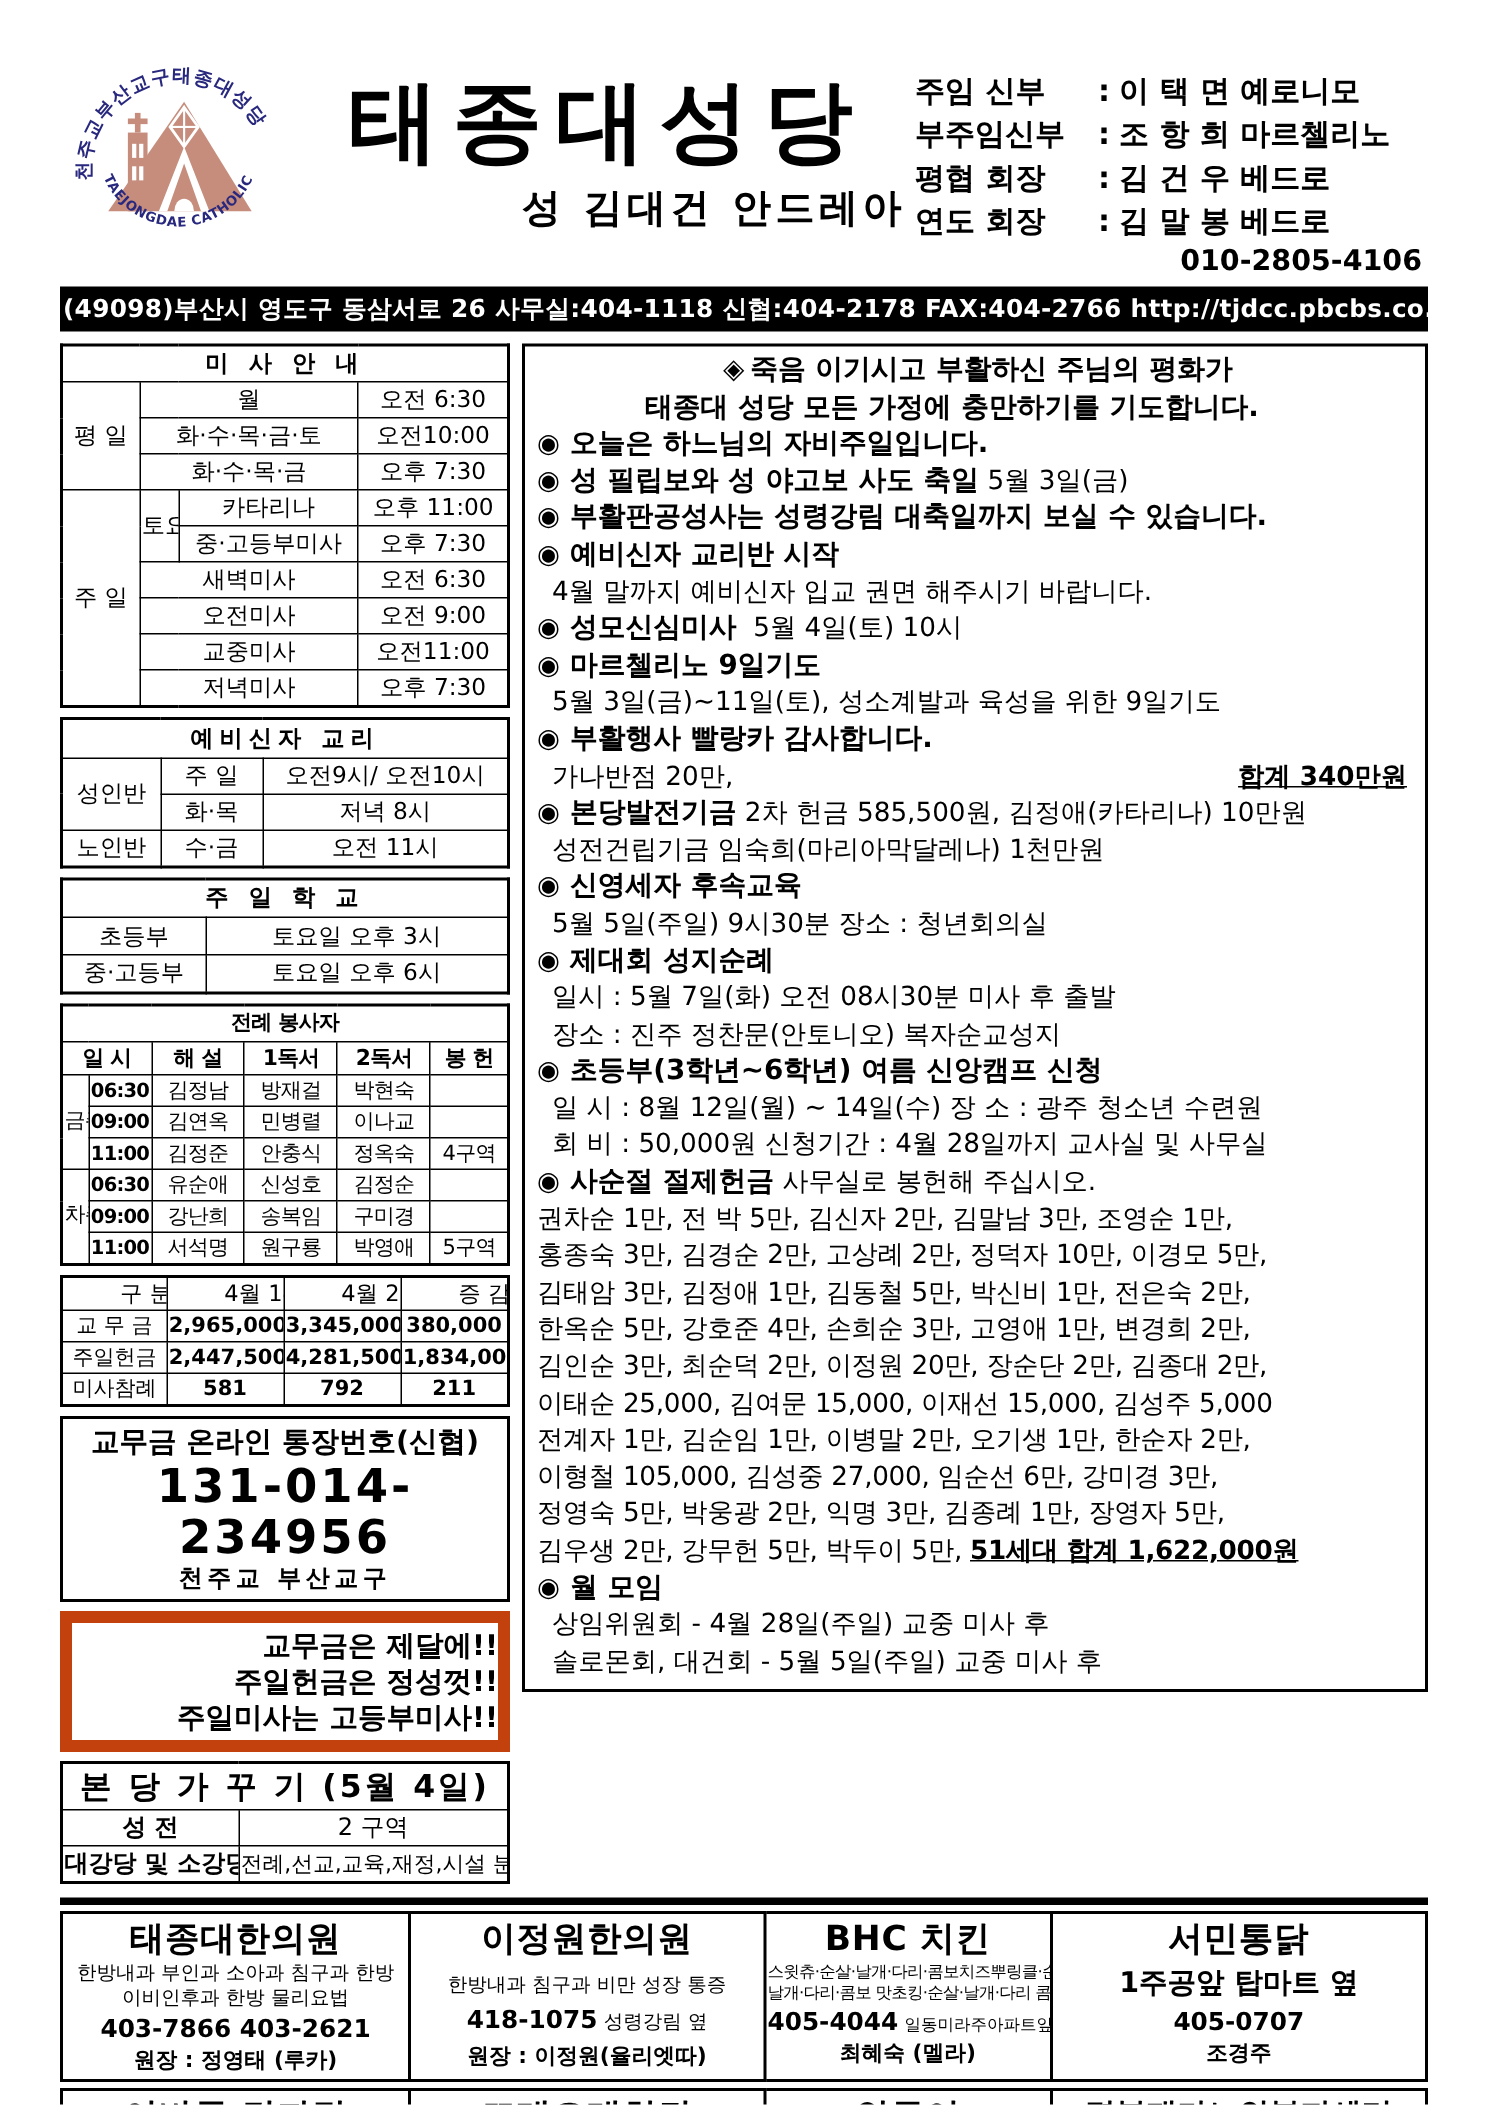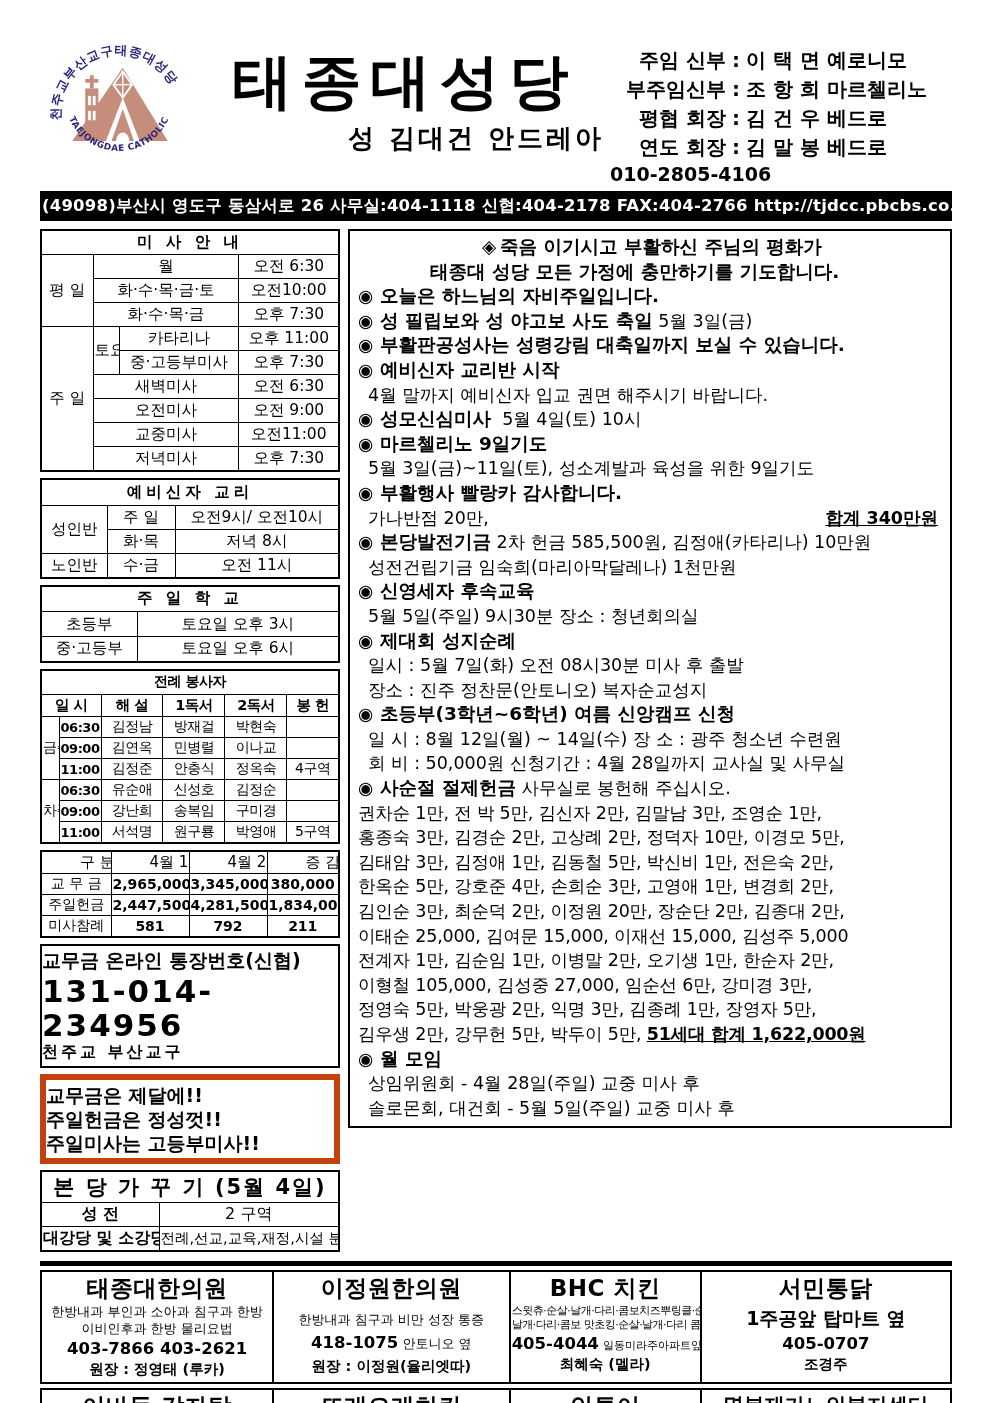--- a/index.html
+++ b/index.html
@@ -11,23 +11,23 @@
   .page { padding:34px 40px 8px 40px; }
 
   
   .header { display:flex; align-items:flex-start; }
   .logo-wrap { width:160px; height:152px; flex:none; }
   .title-block { flex:1; padding-top:16px; }
   .main-title { font-size:60px; font-weight:bold; letter-spacing:9px; line-height:1.05; text-align:center; white-space:nowrap; }
   .sub-title { font-size:26px; font-weight:bold; letter-spacing:3px; text-align:right; padding-right:6px; margin-top:8px; white-space:nowrap; }
   .staff-block { width:342px; flex:none; padding-top:12px; }
   .staff-row { display:flex; font-size:20px; font-weight:600; line-height:29px; white-space:nowrap; }
-  .staff-role { width:116px; flex:none;text-align:right; }
+  .staff-role { width:116px; flex:none; }
   .staff-colon { width:20px; flex:none; text-align:center; }
-  .staff-phone { font-size:19px; font-weight:600; margin-top:1px; padding-right:4px; }
+  .staff-phone { text-align:right; font-size:19px; font-weight:600; margin-top:1px; padding-right:4px; }
 
   .address-bar {
     margin-top:5px; background:#000; color:#fff;
     font-size:16.5px; font-weight:bold; text-align:center;
     padding:4px 2px; letter-spacing:0.2px; white-space:nowrap;
   }
 
   
   .main { display:flex; gap:8px; margin-top:8px; align-items:flex-start; }
   .left-col { width:300px; flex:none; }
@@ -43,26 +43,26 @@
 
   .servers td { height:19px; font-size:14px; letter-spacing:-0.5px; }
   .servers .tbl-title { height:25px; }
   .servers .hdr { font-weight:bold; font-size:14.5px; height:21px; }
   .servers .time { font-weight:bold; font-size:13px; }
 
   .stats td { height:20px; font-size:14px; }
   .stats .num { font-weight:bold; font-size:14px; }
   .stats .hdr { font-size:15px;padding-left:38px; }
 
-  .account { border:2px solid #000; margin-bottom:6px; text-align:left; padding:2px 0 3px; }
+  .account { border:2px solid #000; margin-bottom:6px; text-align:center; padding:2px 0 3px; }
   .account-title { font-size:19px; font-weight:bold; white-space:nowrap; }
   .account-number { font-size:31px; font-weight:bold; letter-spacing:2px; line-height:1.1; }
   .account-holder { font-size:16px; font-weight:bold; letter-spacing:3px; }
 
-  .slogan { border:6px solid #c2410c; margin-bottom:6px; text-align:left; padding:3px 0; font-size:19px; font-weight:bold; line-height:24px; }
+  .slogan { border:8px solid #c2410c; margin-bottom:6px; text-align:right; padding:3px 0; font-size:19px; font-weight:bold; line-height:24px; }
 
   .care .tbl-title { font-size:21px; letter-spacing:2px; height:28px; }
   .care td { height:24px; }
   .care .lbl { font-weight:bold; font-size:16px; }
   .care .val { font-size:14.5px; }
 
   
   .ann-line { white-space:nowrap; }
   .ann-head { font-weight:bold; font-size:18.5px;text-align:center; }
   .bullet { display:inline-block; width:22px; }
@@ -485,21 +485,21 @@
       <td>
         <div class="ad-title">태종대한의원</div>
         <div class="ad-desc">한방내과 부인과 소아과 침구과 한방</div>
         <div class="ad-desc">이비인후과 한방 물리요법</div>
         <div class="ad-phone"><b>403-7866 403-2621</b></div>
         <div class="ad-owner">원장 : 정영태 (루카)</div>
       </td>
       <td>
         <div class="ad-title">이정원한의원</div>
         <div class="ad-desc" style="margin-top:8px">한방내과 침구과 비만 성장 통증</div>
-        <div class="ad-phone" style="margin-top:4px"><b>418-1075</b> <span>안토니오 옆</span></div>
+        <div class="ad-phone" style="margin-top:4px"><b>418-1075</b> <span>성령강림 옆</span></div>
         <div class="ad-owner" style="margin-top:4px">원장 : 이정원(율리엣따)</div>
       </td>
       <td>
         <div class="ad-title">BHC 치킨</div>
         <div class="ad-desc tiny">스윗츄·순살·날개·다리·콤보치즈뿌링클·순살</div>
         <div class="ad-desc tiny">날개·다리·콤보 맛초킹·순살·날개·다리 콤보</div>
         <div class="ad-phone"><b>405-4044</b> <span style="font-size:11px">일동미라주아파트앞</span></div>
         <div class="ad-owner">최혜숙 (멜라)</div>
       </td>
       <td>

